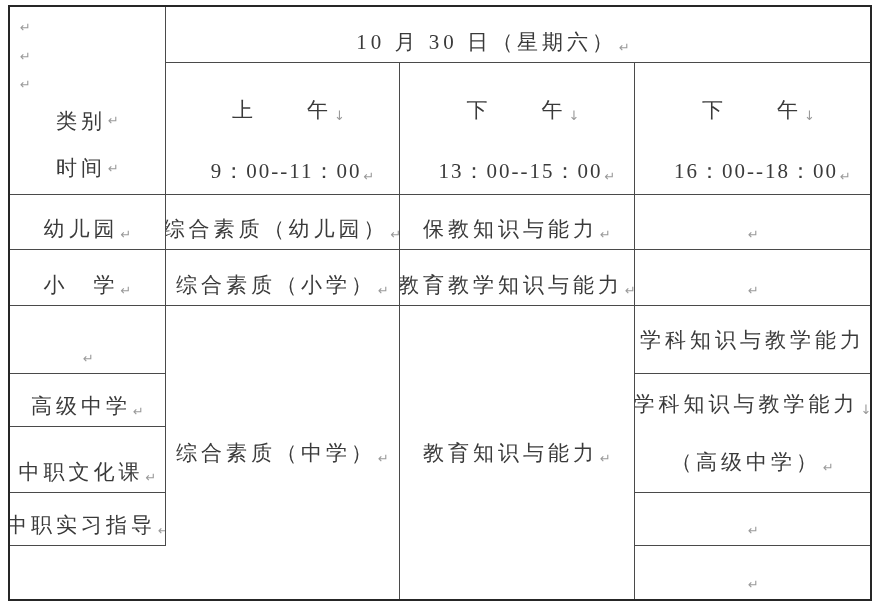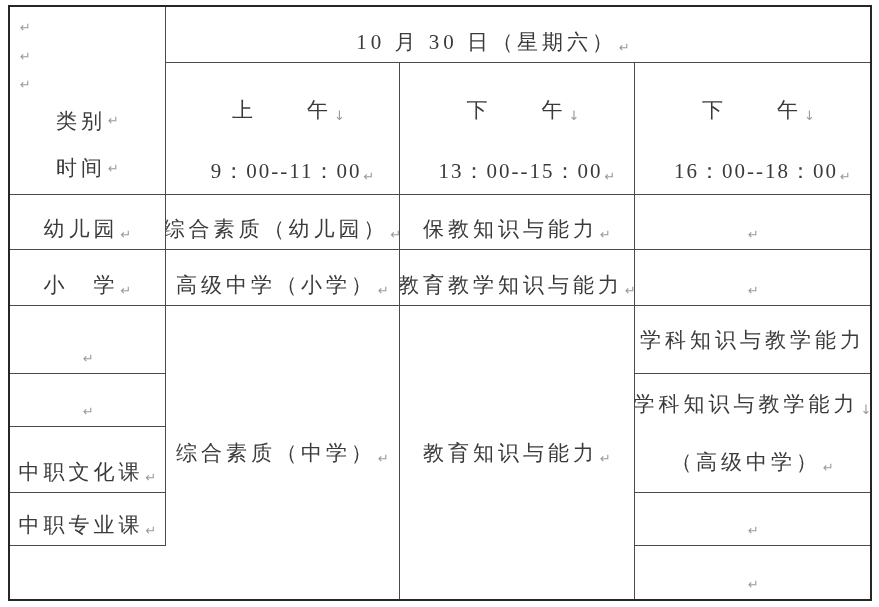--- a/index.html
+++ b/index.html
@@ -134,21 +134,21 @@
   </div>
 
   <div class="c" style="grid-area:4/1/5/2">
     <div class="line">
         <span>小　学</span>
         <span class="mark">↵</span>
       </div>
   </div>
   <div class="c" style="grid-area:4/2/5/3">
     <div class="line">
-        <span>高级中学（小学）</span>
+        <span>综合素质（小学）</span>
         <span class="mark">↵</span>
       </div>
   </div>
   <div class="c" style="grid-area:4/3/5/4">
     <div class="line">
         <span>教育教学知识与能力</span>
         <span class="mark">↵</span>
       </div>
   </div>
   <div class="c nr" style="grid-area:4/4/5/5">
@@ -157,32 +157,33 @@
       </div>
   </div>
 
   <div class="c" style="grid-area:5/1/6/2">
     <div class="line">
         <span class="mark">↵</span>
       </div>
   </div>
   <div class="c" style="grid-area:6/1/7/2">
     <div class="line">
+        <span>高级中学</span>
         <span class="mark">↵</span>
       </div>
   </div>
   <div class="c" style="grid-area:7/1/8/2">
     <div class="line">
         <span>中职文化课</span>
         <span class="mark">↵</span>
       </div>
   </div>
   <div class="c" style="grid-area:8/1/9/2">
     <div class="line">
-        <span>中职专业课</span>
+        <span>中职实习指导</span>
         <span class="mark">↵</span>
       </div>
   </div>
 
   <div class="c vc nb" style="grid-area:5/2/10/3">
     <div class="line">
         <span>综合素质（中学）</span>
         <span class="mark">↵</span>
       </div>
   </div>

